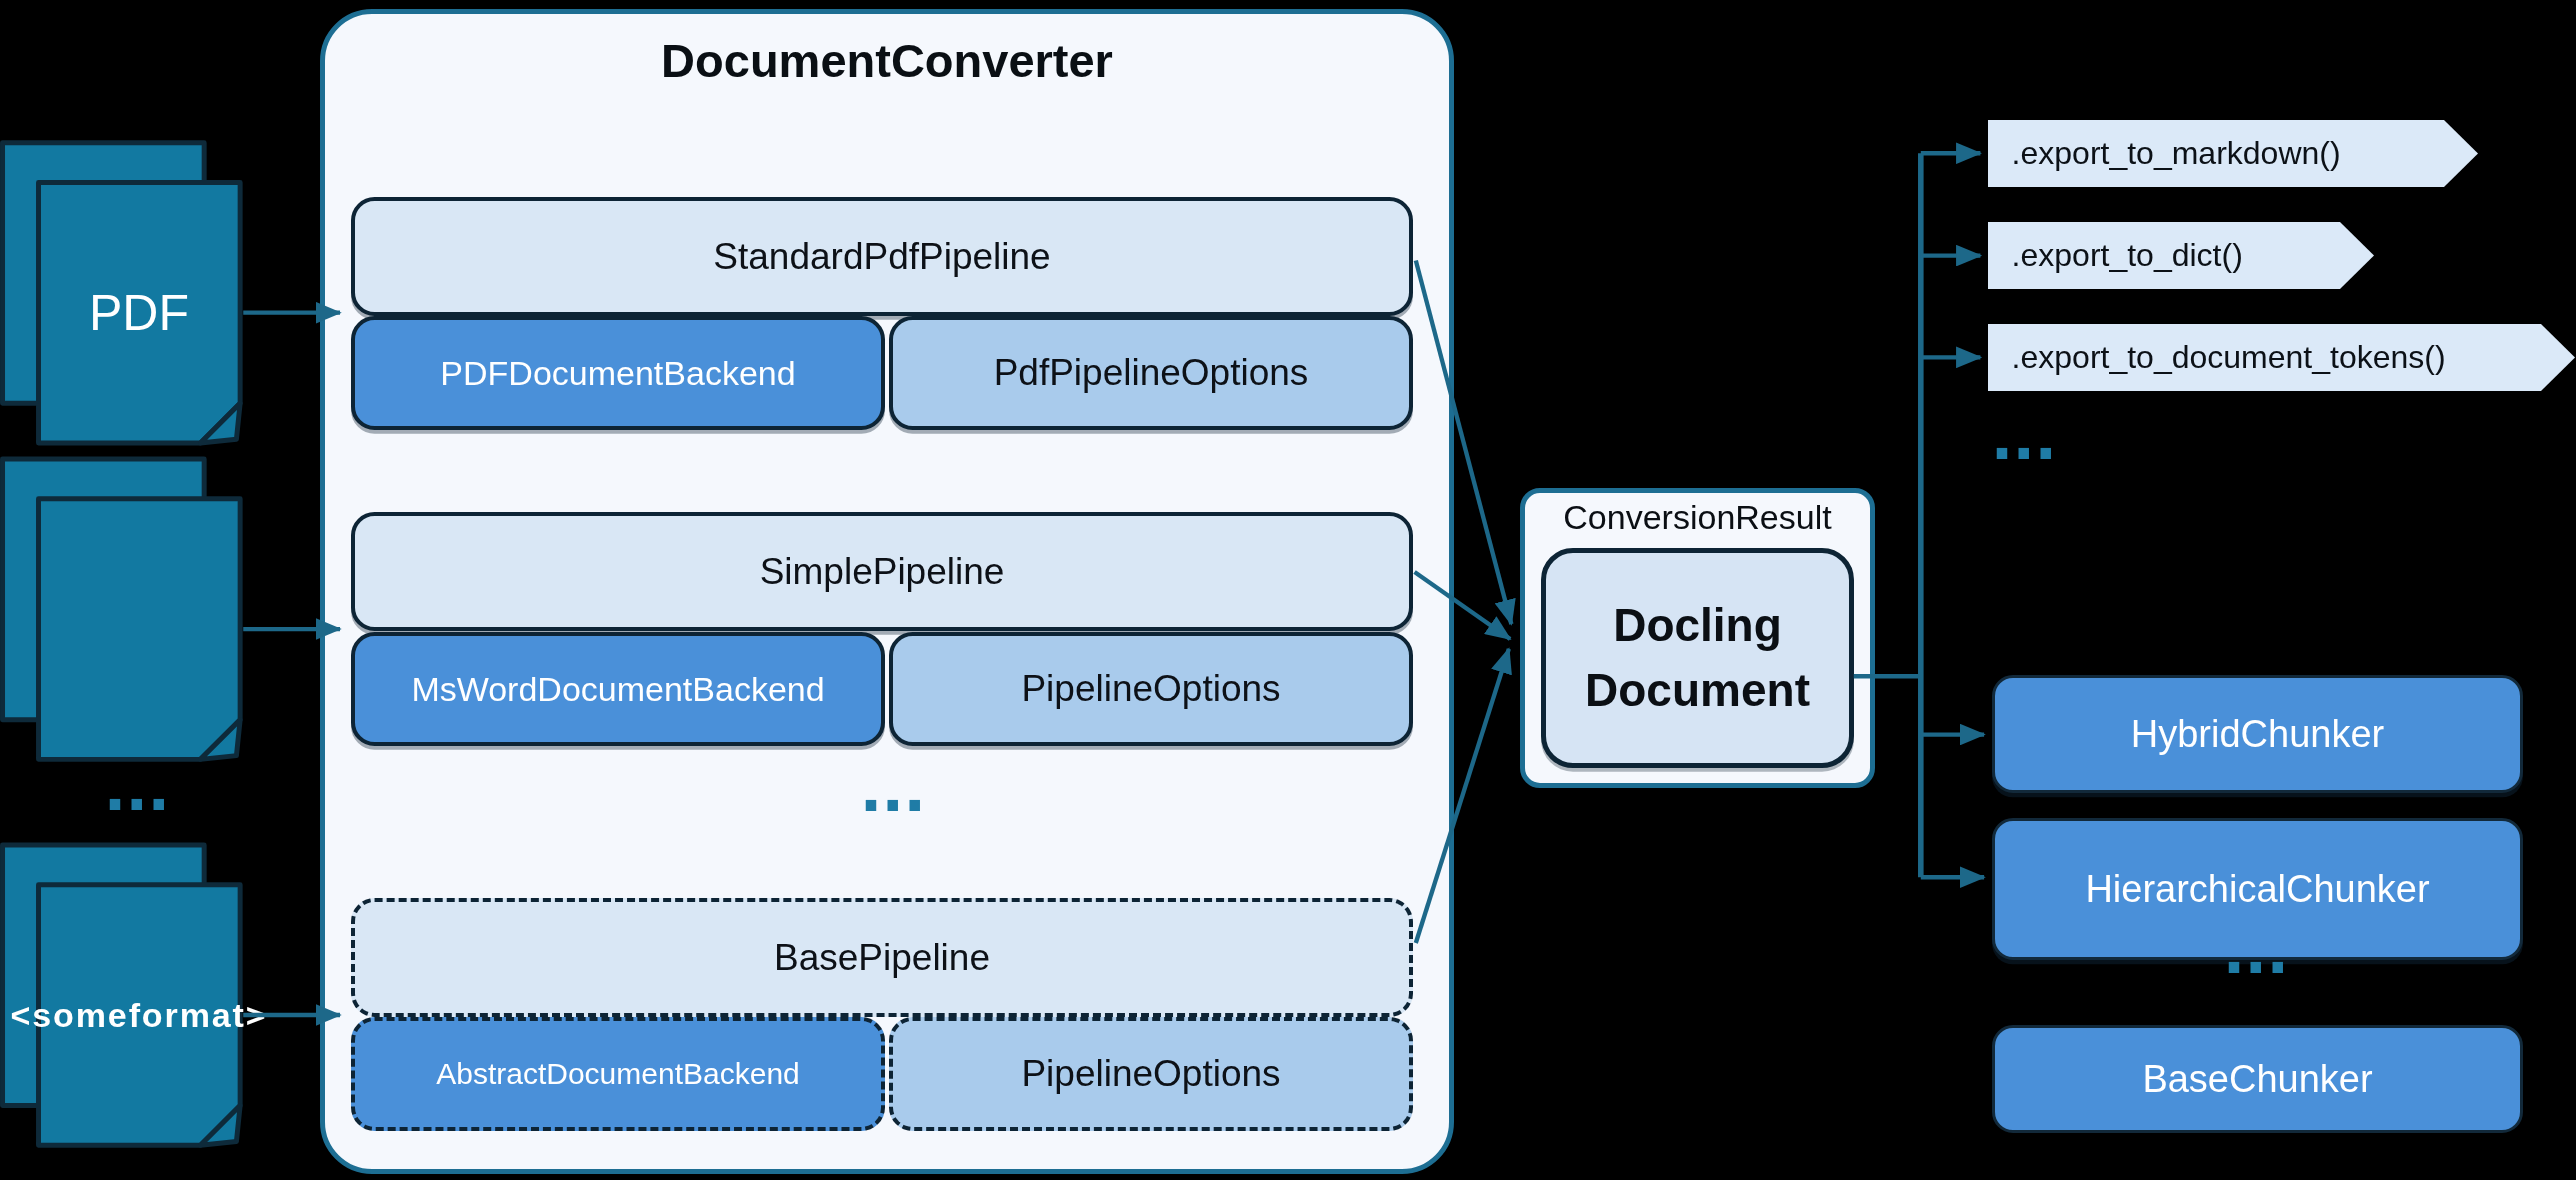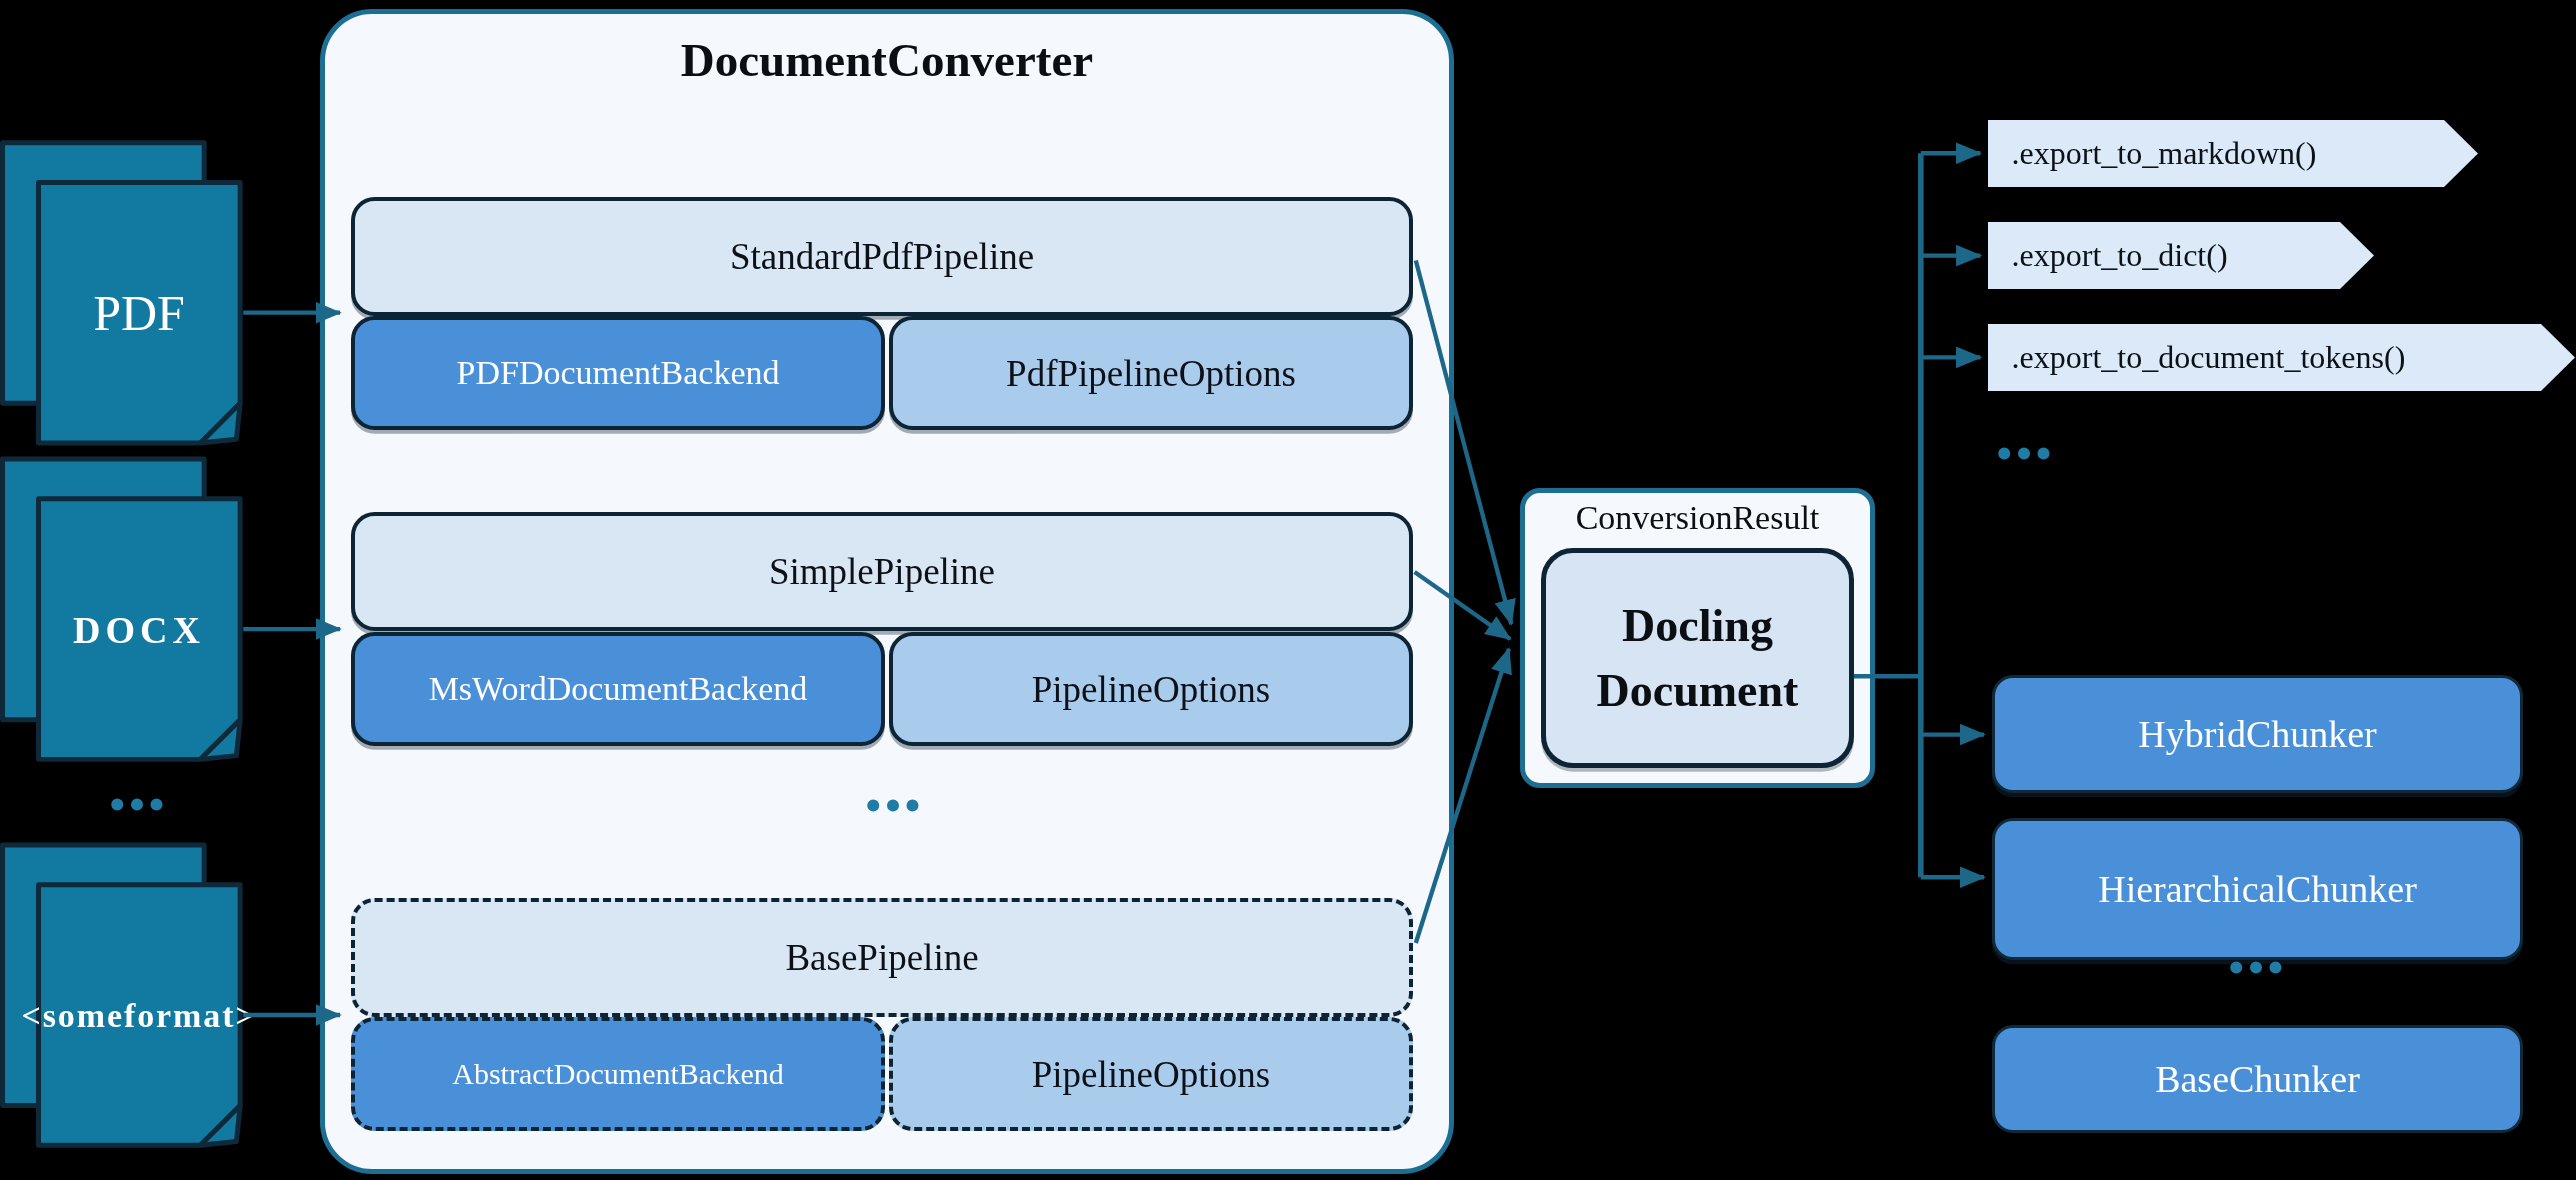--- a/index.html
+++ b/index.html
@@ -1,17 +1,17 @@
 <!DOCTYPE html>
 <html style="font-size:10px"><head>
 <meta charset="utf-8">
 <style>
   html,body{margin:0;padding:0;background:#000;}
   .canvas{position:relative;width:2576px;height:1180px;background:#000;overflow:hidden;
-          font-family:Liberation Serif, serif;}
+          font-family:Liberation Sans, sans-serif;}
   svg.layer{position:absolute;left:0;top:0;pointer-events:none;}
   .abs{position:absolute;box-sizing:border-box;}
   .center{display:flex;align-items:center;justify-content:center;text-align:center;}
 
   
   .converter{background:#f5f8fd;border:5px solid #1d6e93;border-radius:52px;}
   .converter-title{font-size:47px;font-weight:700;color:#0a0f14;}
 
   
   .box{border:4.3px solid #0d2435;box-sizing:border-box;}
@@ -84,21 +84,20 @@
   <div class="abs box box-backend center" style="left:351px;top:632px;width:534px;height:114px;font-size:34px;text-align:right;">MsWordDocumentBackend</div>
   <div class="abs box box-options center" style="left:889px;top:632px;width:524px;height:114px;">PipelineOptions</div>
 
   <div class="abs dots" style="left:844px;top:749px;">...</div>
 
   <div class="abs box box-light dashed center" style="left:351px;top:898px;width:1062px;height:119px;">BasePipeline</div>
   <div class="abs box box-backend dashed center" style="left:351px;top:1017px;width:534px;height:114px;font-size:30px;">AbstractDocumentBackend</div>
   <div class="abs box box-options dashed center" style="left:889px;top:1017px;width:524px;height:114px;">PipelineOptions</div>
 
   <div class="abs doclabel lbl-pdf center" style="left:38px;top:182px;width:202px;height:261px;">PDF</div>
-  <div class="abs doclabel lbl-docx center" style="left:38px;top:499px;width:202px;height:261px;">DOCX</div>
   <div class="abs dots" style="left:88px;top:748px;">...</div>
   <div class="abs doclabel lbl-other" style="left:38px;top:885px;width:202px;height:261px;display:flex;flex-direction:row;
               align-items:center;justify-content:center;text-align:center;">
     <span>&lt;some</span>
     <span>format&gt;</span>
   </div>
 
   <div class="abs result-outer" style="left:1520px;top:488px;width:355px;height:300px;"></div>
   <div class="abs docling-box" style="left:1541px;top:548px;width:313px;height:220px;display:flex;flex-direction:column;
               align-items:center;justify-content:center;text-align:center;">

